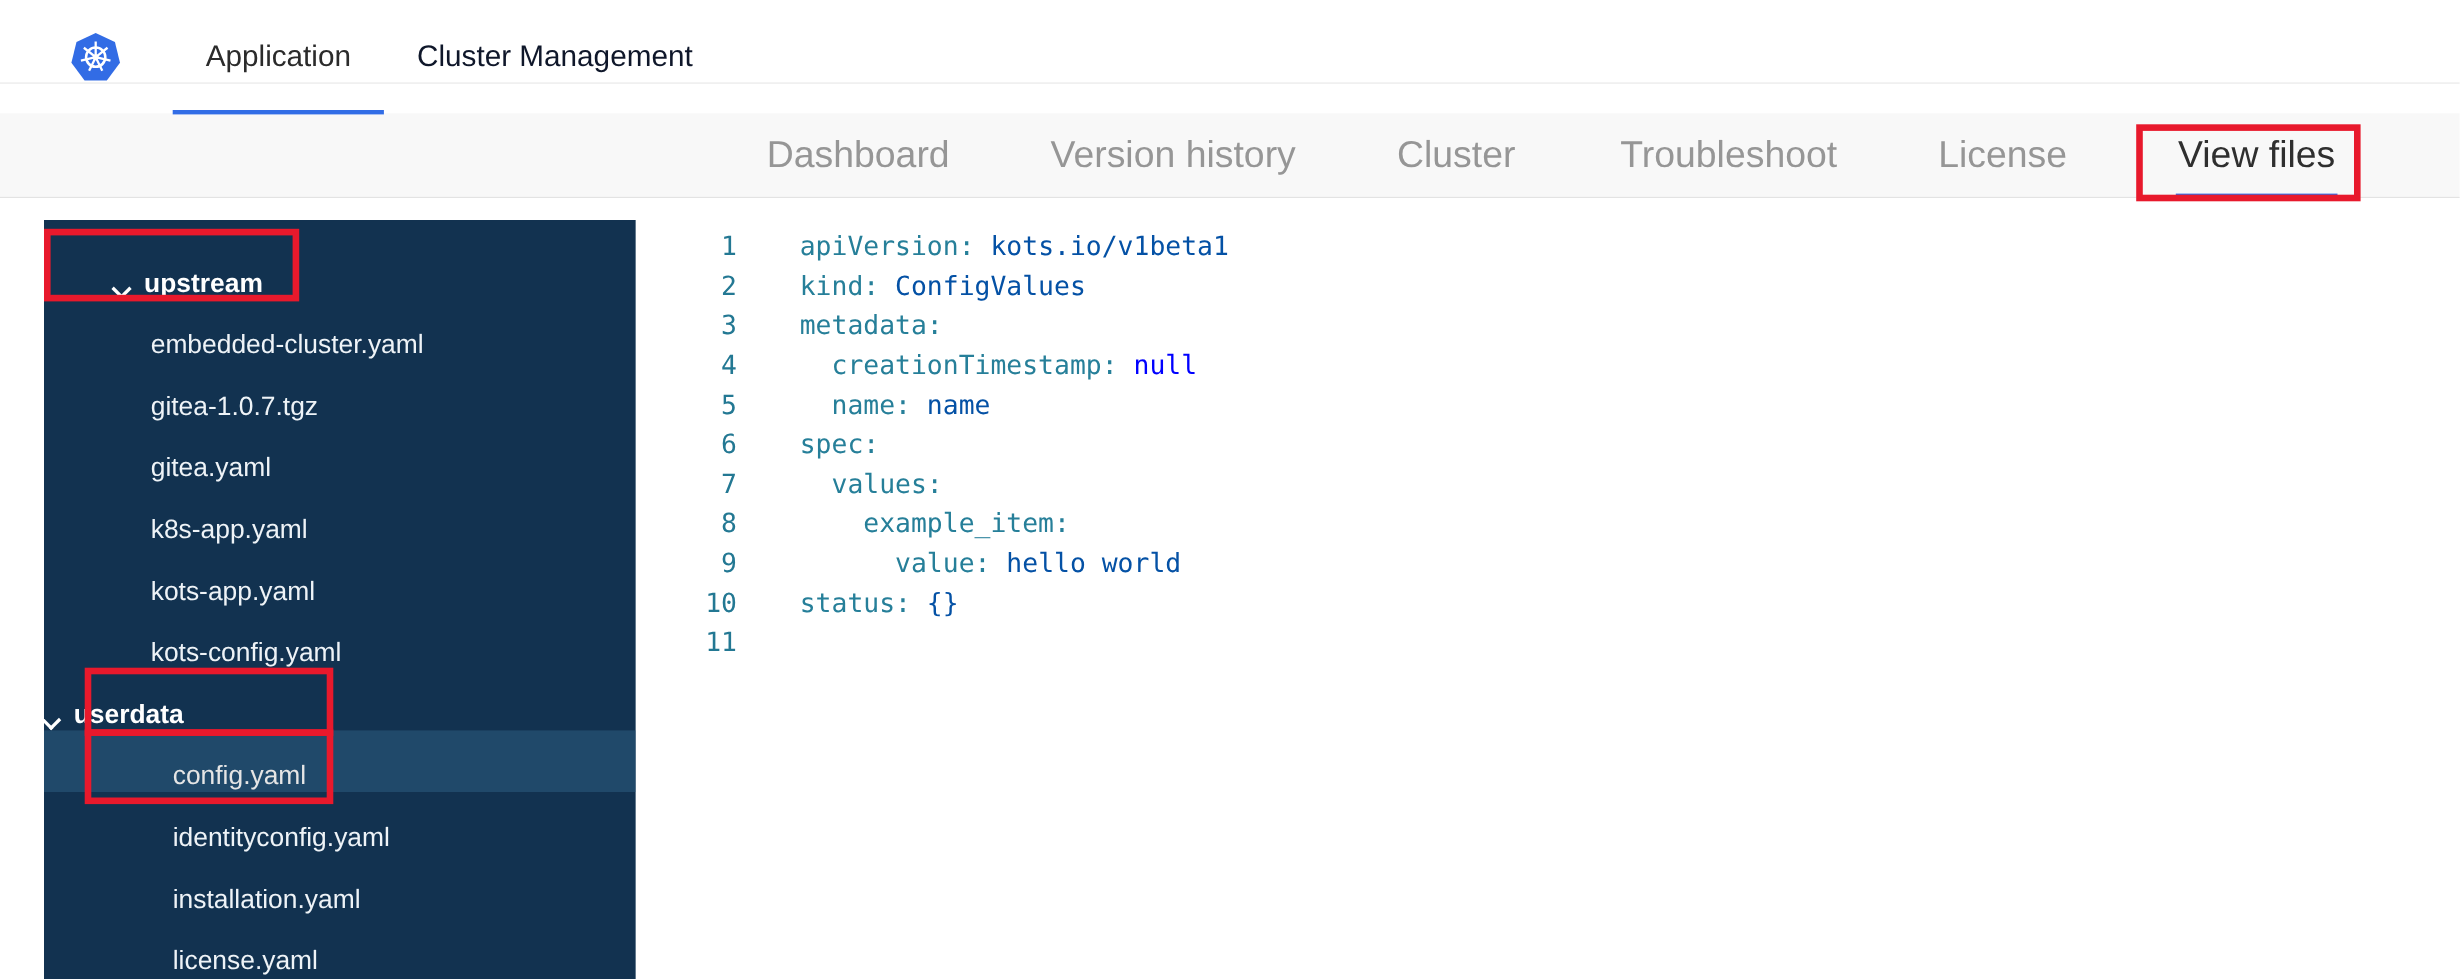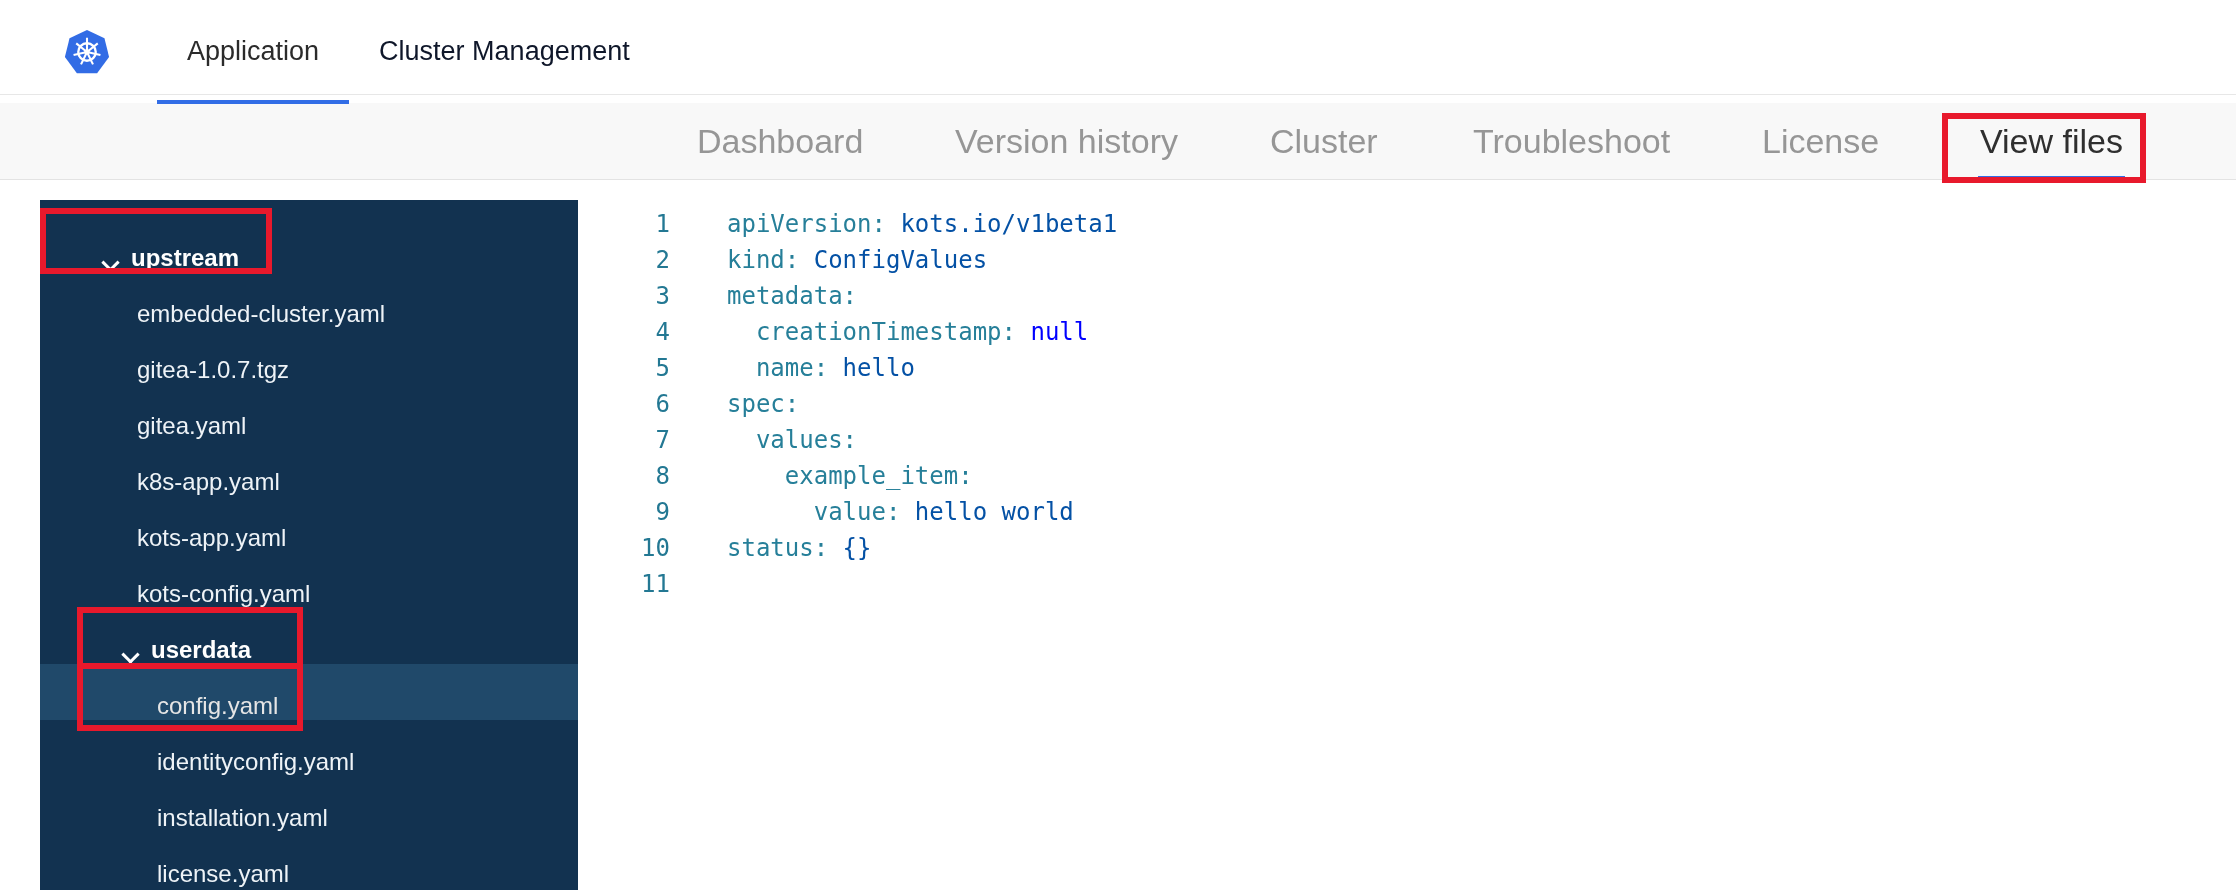--- a/index.html
+++ b/index.html
@@ -1,20 +1,20 @@
 <!DOCTYPE html>
 <html style="--accent-blue: #326de6; --nav-bg: #f8f8f8; --sidebar-bg: #123250; --sidebar-selected-bg: #20496a; --annotation-red: #e8192c; --code-key: #267f99; --code-value: #0451a5; --code-keyword: #0000ff; --line-number: #237893;"><head>
 <meta charset="utf-8">
 <style>
   *{margin:0;padding:0;box-sizing:border-box}
   html,body{width:2236px;height:890px}
   body{font-family:"Liberation Sans","DejaVu Sans",sans-serif;background:#ffffff;position:relative;overflow:hidden}
 
   
-  .topbar{position:absolute;left:0;top:0;width:2236px;height:95px;background:#fff;border-bottom:1px solid #e7e7e7;z-index:2}
+  .topbar{position:absolute;left:0;top:0;width:2236px;height:76px;background:#fff;border-bottom:1px solid #e7e7e7;z-index:2}
   .logo{position:absolute;left:64px;top:29px;width:46px;height:46px;cursor:pointer}
   .header-tabs{position:absolute;left:157px;top:0;height:103px;display:flex}
   .header-tab{position:relative;display:flex;align-items:center;padding:0 30px;font-size:27px;color:#0f172a;cursor:pointer}
   .header-tab.active{color:#2b2b2b}
   .header-tab.active::after{content:"";position:absolute;left:0;right:0;bottom:-1px;height:4px;background:var(--accent-blue,#326de6)}
 
   
   .subnav{position:absolute;left:0;top:103px;width:2236px;height:77px;background:var(--nav-bg,#f8f8f8);border-bottom:1px solid #e3e3e3;z-index:1}
   .subnav-item{position:absolute;top:0;height:77px;display:flex;align-items:center;font-size:34px;color:#969696;cursor:pointer}
   .subnav-item.active{color:#2f2f2f}
@@ -26,21 +26,21 @@
   .subnav-item:nth-child(5){left:1762px}
   .subnav-item:nth-child(6){left:1980px}
 
   
   .sidebar{position:absolute;left:40px;top:200px;width:538px;bottom:0;background:var(--sidebar-bg,#123250);padding-top:16px;overflow:hidden}
   .tree-row{height:56px;display:flex;align-items:flex-end;font-size:24px;color:#eef3f7;cursor:pointer;white-space:nowrap}
   .tree-row.folder{font-weight:bold;color:#ffffff}
   .tree-row.selected{background:var(--sidebar-selected-bg,#20496a);font-weight:normal;color:#e5e5e5}
   .tree-row.level0{padding-left:64px}
   .tree-row.file.level1{padding-left:97px}
-  .tree-row.folder.level1{padding-left:84px}
+  .tree-row.folder.level1{}
   .tree-row.file.level2{padding-left:117px}
   .chevron{width:13px;height:13px;border-right:3px solid #fff;border-bottom:3px solid #fff;transform:rotate(45deg) translate(-2px,-2px);margin-right:14px;flex:none}
 
   
   .editor{position:absolute;left:578px;top:200px;right:0;bottom:0;background:#fff;padding-top:6px;
           font-family:"DejaVu Sans Mono","Liberation Mono",monospace;font-size:24px;overflow:hidden}
   .code-line{height:36px;line-height:36px;display:flex;white-space:pre}
   .line-num{width:92px;text-align:right;color:var(--line-number,#237893);flex:none;user-select:none}
   .line-text{margin-left:57px}
   .tk-key{color:var(--code-key,#267f99)}
@@ -132,21 +132,21 @@
       </div>
     </div>
 </div>
 
 <div class="editor">
   <div id="editor-lines">
       <div class="code-line"><span class="line-num">1</span><span class="line-text"><span class="tk-key">apiVersion:</span><span class="tk-value"> kots.io/v1beta1</span></span></div>
       <div class="code-line"><span class="line-num">2</span><span class="line-text"><span class="tk-key">kind:</span><span class="tk-value"> ConfigValues</span></span></div>
       <div class="code-line"><span class="line-num">3</span><span class="line-text"><span class="tk-key">metadata:</span></span></div>
       <div class="code-line"><span class="line-num">4</span><span class="line-text"><span class="tk-plain">  </span><span class="tk-key">creationTimestamp:</span><span class="tk-keyword"> null</span></span></div>
-      <div class="code-line"><span class="line-num">5</span><span class="line-text"><span class="tk-plain">  </span><span class="tk-key">name:</span><span class="tk-value"> hello</span></span></div>
+      <div class="code-line"><span class="line-num">5</span><span class="line-text"><span class="tk-plain">  </span><span class="tk-key">name:</span><span class="tk-value"> name</span></span></div>
       <div class="code-line"><span class="line-num">6</span><span class="line-text"><span class="tk-key">spec:</span></span></div>
       <div class="code-line"><span class="line-num">7</span><span class="line-text"><span class="tk-plain">  </span><span class="tk-key">values:</span></span></div>
       <div class="code-line"><span class="line-num">8</span><span class="line-text"><span class="tk-plain">    </span><span class="tk-key">example_item:</span></span></div>
       <div class="code-line"><span class="line-num">9</span><span class="line-text"><span class="tk-plain">      </span><span class="tk-key">value:</span><span class="tk-value"> hello world</span></span></div>
       <div class="code-line"><span class="line-num">10</span><span class="line-text"><span class="tk-key">status:</span><span class="tk-value"> {}</span></span></div>
       <div class="code-line"><span class="line-num">11</span><span class="line-text"></span></div>
     </div>
 </div>
 
 <div class="annotation ann-upstream"></div>

